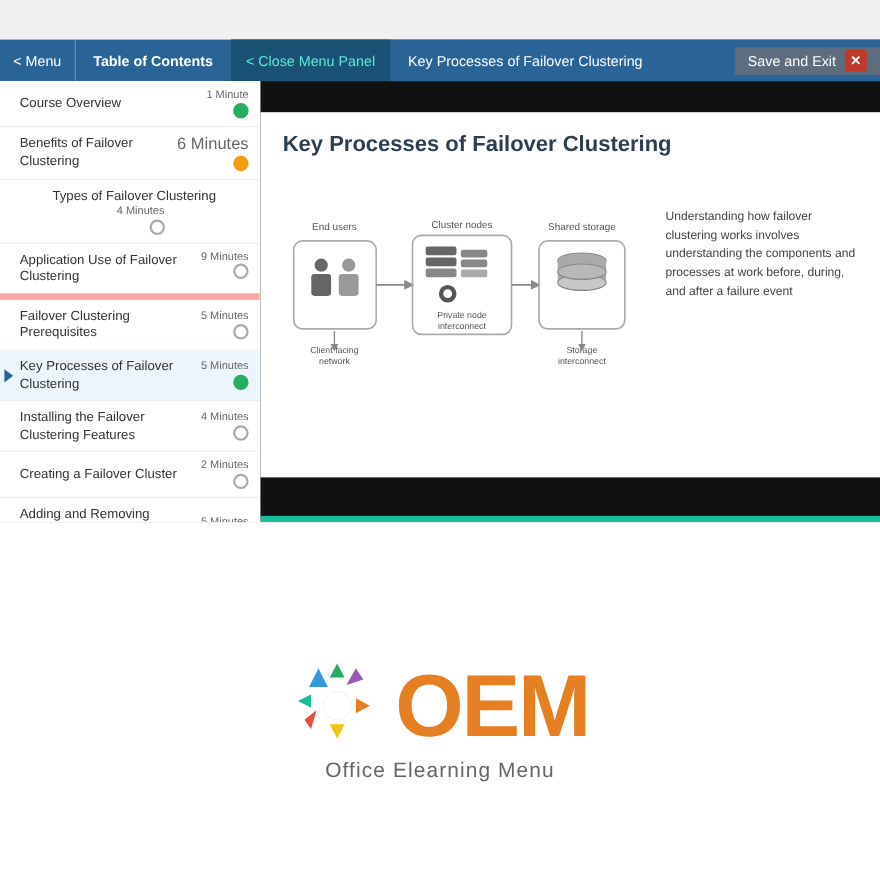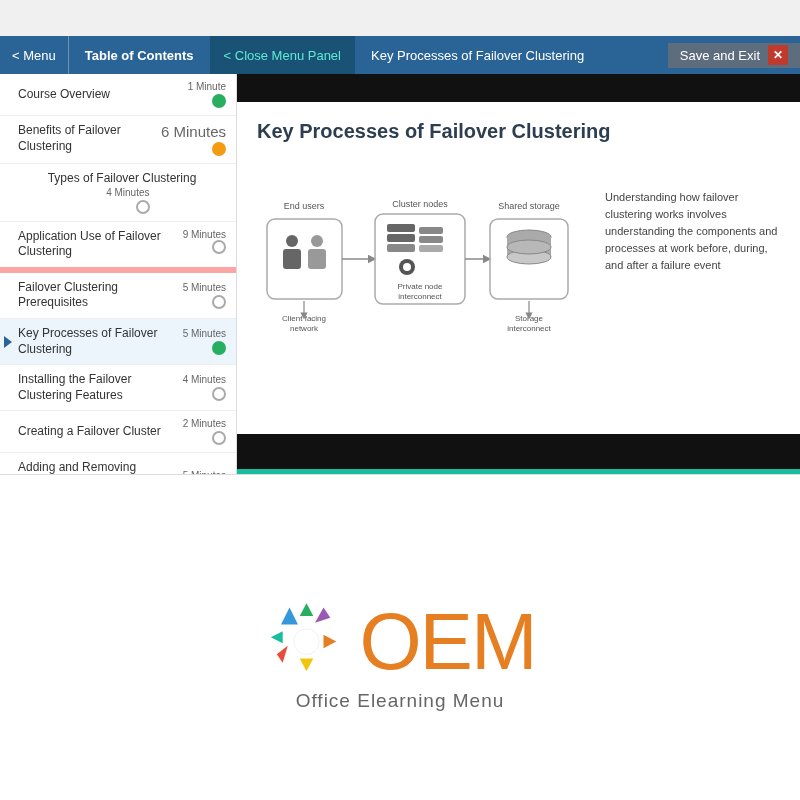--- a/index.html
+++ b/index.html
@@ -193,17 +193,17 @@
         <polygon points="85,50 70,42 70,58" fill="#e67e22"></polygon>
 
         <polygon points="50,85 42,70 58,70" fill="#f1c40f"></polygon>
 
         <polygon points="15,65 28,55 22,75" fill="#e74c3c"></polygon>
 
         <polygon points="8,45 22,38 22,52" fill="#1abc9c"></polygon>
 
         <circle cx="50" cy="50" r="15" fill="white" stroke="#eee" stroke-width="1"></circle>
       </svg>
-      <div style="font-size:80px;font-weight:normal;color:#e67e22;line-height:1;letter-spacing:-2px;">OEM</div>
+      <div style="font-size:80px;font-weight:bold;color:#e67e22;line-height:1;letter-spacing:-2px;">OEM</div>
     </div>
     <div style="font-size:19px;color:#666;letter-spacing:1px;">Office Elearning Menu</div>
   </div>
 </div>
 
 </body></html>

